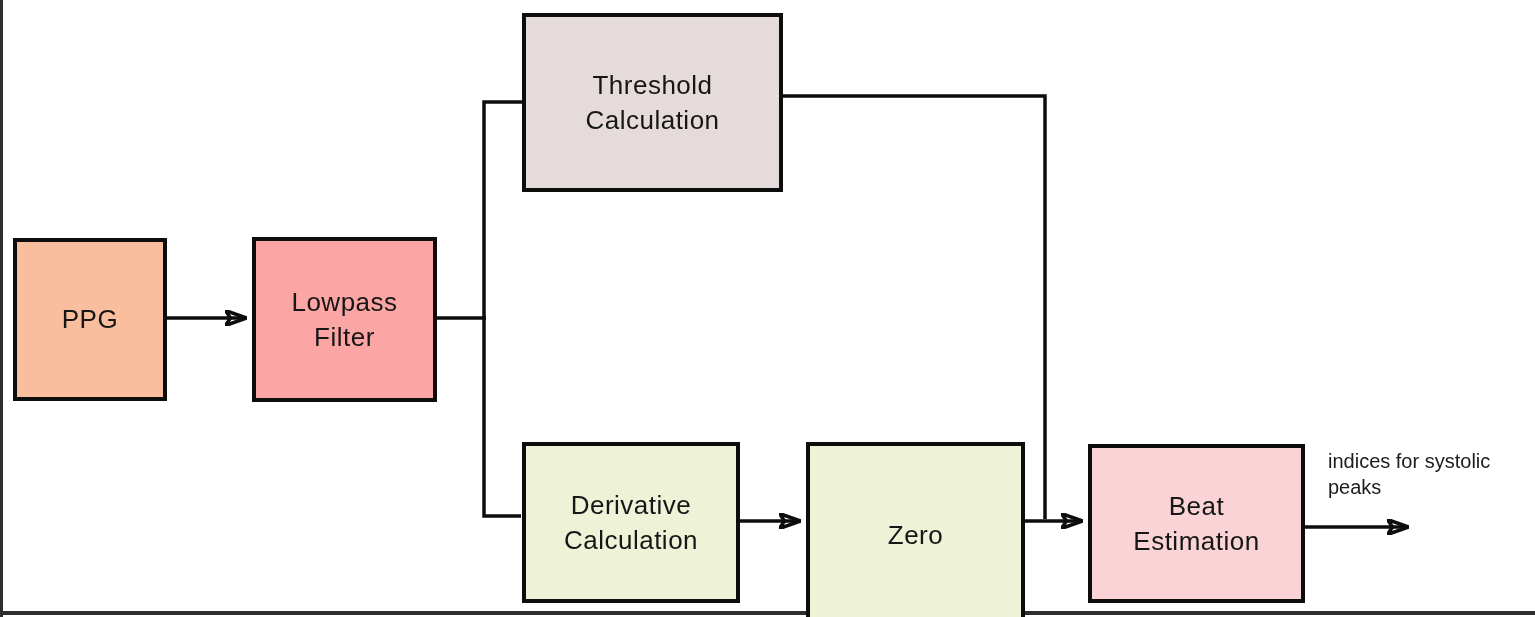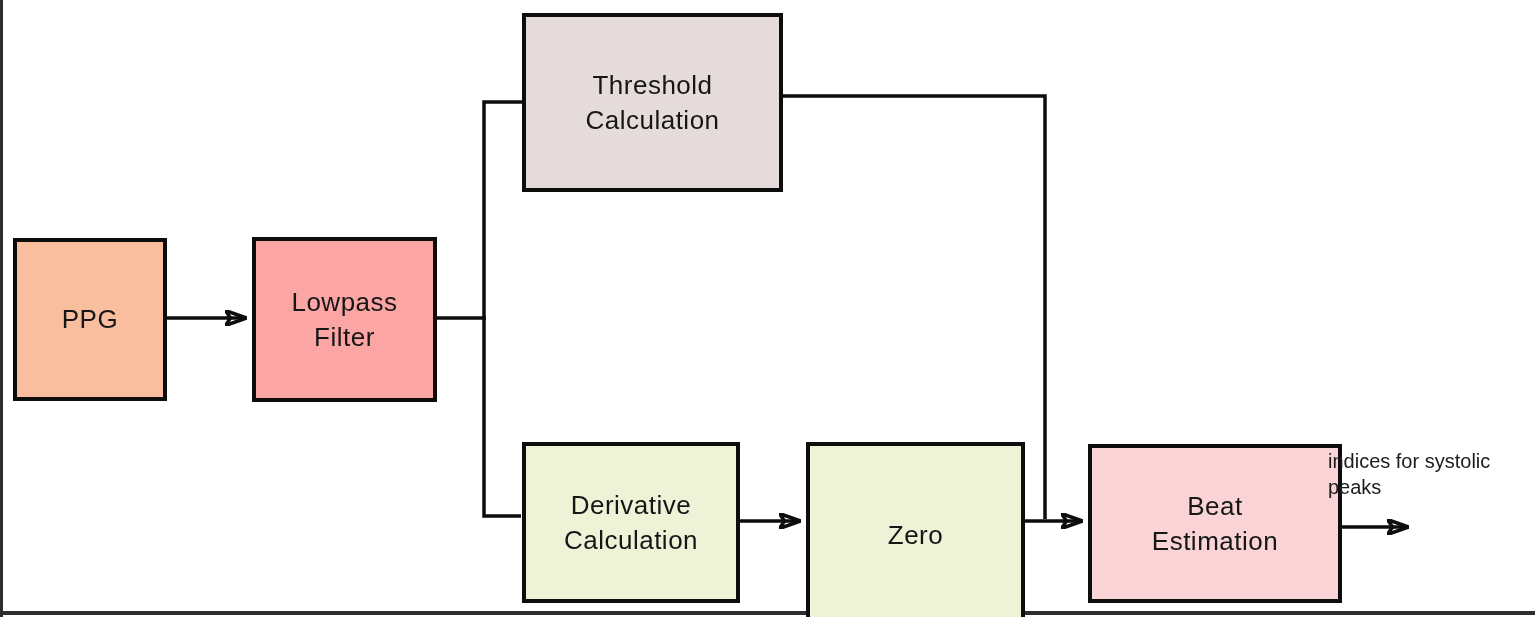--- a/index.html
+++ b/index.html
@@ -48,21 +48,21 @@
     font-size: 26px;
     line-height: 1.33;
     color: #161616;
     letter-spacing: 0.5px;
   }
   .node-ppg        { left: 13px;   top: 238px; width: 154px; height: 163px; background: #F8BE9E; }
   .node-lowpass    { left: 252px;  top: 237px; width: 185px; height: 165px; background: #fca5a5; }
   .node-threshold  { left: 522px;  top: 13px;  width: 261px; height: 179px; background: #E5DBDB; }
   .node-derivative { left: 522px;  top: 442px; width: 218px; height: 161px; background: #EEF3D8; }
   .node-zero       { left: 806px;  top: 442px; width: 219px; height: 186px; background: #EEF3D8; }
-  .node-beat       { left: 1088px; top: 444px; width: 254px; height: 159px; background: #F9D3D6; }
+  .node-beat       { left: 1088px; top: 444px; width: 217px; height: 159px; background: #F9D3D6; }
   
   .output-label {
     position: absolute;
     left: 1328px; top: 448px;
     width: 210px;
     font-size: 20px;
     line-height: 1.32;
     color: #1c1c1c;
   }
 </style>

